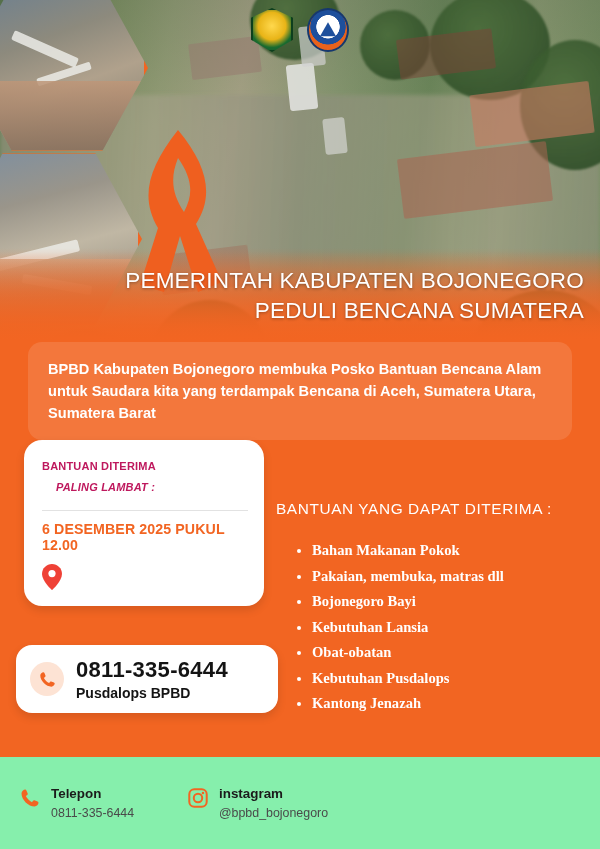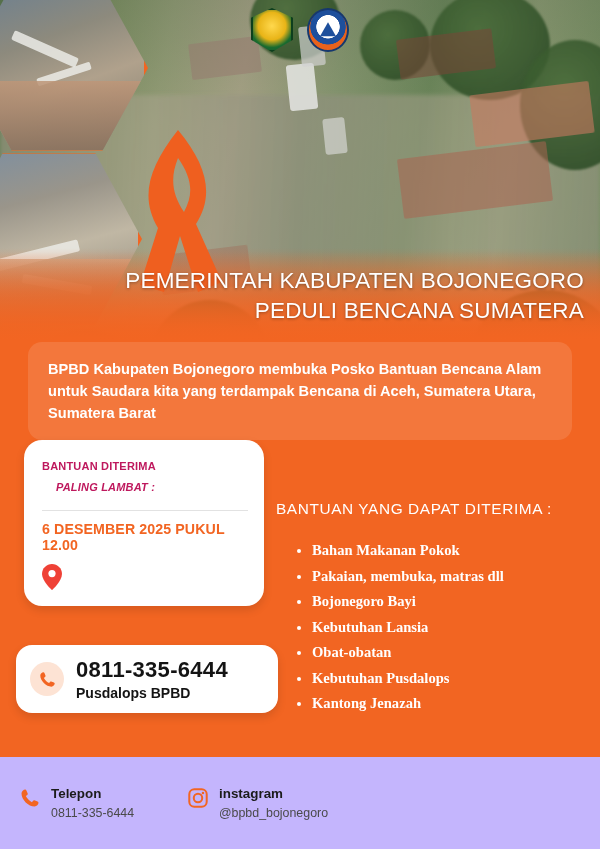--- a/index.html
+++ b/index.html
@@ -301,21 +301,21 @@
     font-weight: bold;
     line-height: 16px;
     margin-top: 2px;
   }
 
   
   .footer {
     position: absolute;
     left: 0; bottom: 0;
     width: 600px; height: 92px;
-    background: #c4b5fd;
+    background: #86efac;
     z-index: 8;
     display: flex;
     align-items: center;
     padding: 0 18px;
     box-sizing: border-box;
     gap: 18px;
   }
   .foot-item {
     display: flex;
     align-items: flex-start;

